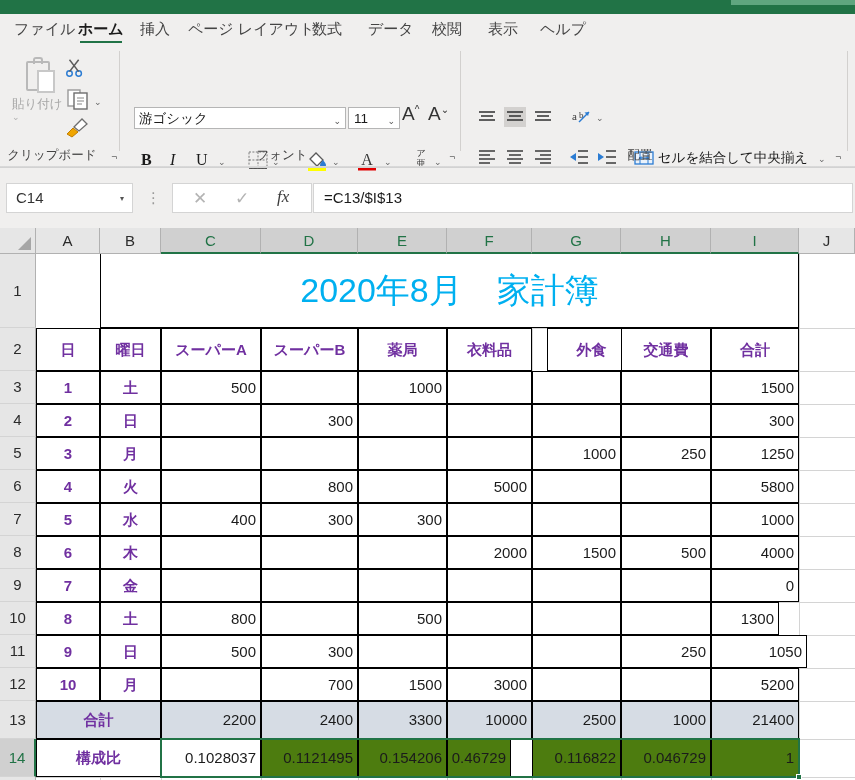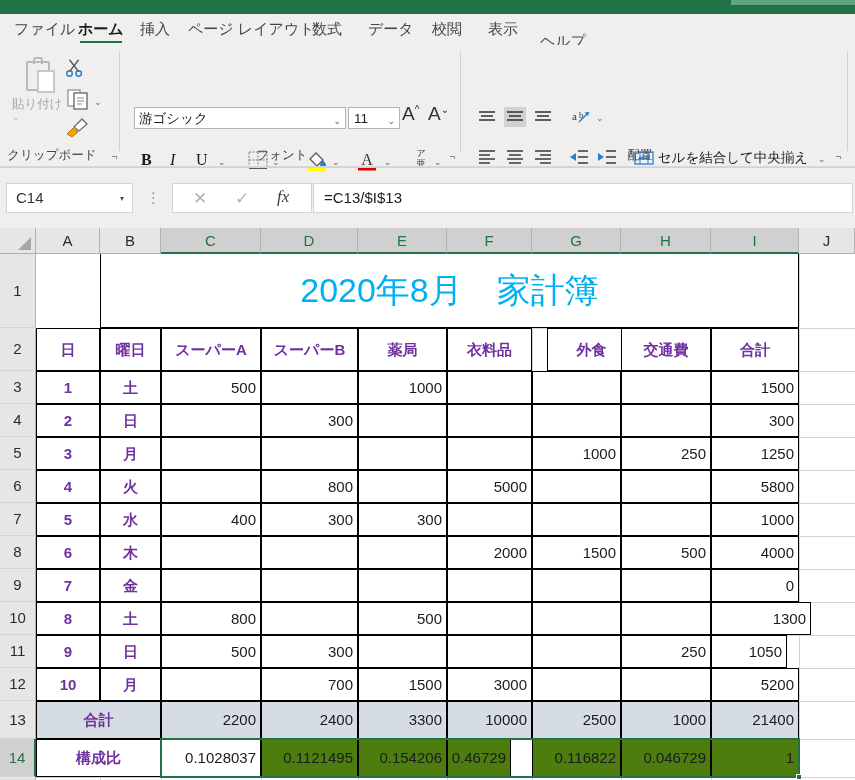--- a/index.html
+++ b/index.html
@@ -177,21 +177,21 @@
 
 <div class="tabstrip" id="tabstrip">
     <div class="tab" style="left: 14px;">ファイル</div>
     <div class="tab active" style="left: 78px;">ホーム</div>
     <div class="tab" style="left: 140px;">挿入</div>
     <div class="tab" style="left: 188px;">ページ レイアウト</div>
     <div class="tab" style="left: 312px;">数式</div>
     <div class="tab" style="left: 368px;">データ</div>
     <div class="tab" style="left: 432px;">校閲</div>
     <div class="tab" style="left: 488px;">表示</div>
-    <div class="tab" style="left: 540px; margin-top: 12px;">ヘルプ</div>
+    <div class="tab" style="left: 540px;">ヘルプ</div>
   </div>
 
 <div class="ribbon">
 
   <div class="paste-btn">
     <div class="paste-ico">
       <div class="board"></div>
         <div class="clip"></div>
         <div class="sheet"></div>
     </div>
@@ -492,30 +492,30 @@
       <div class="cell tbl-cell num" style="left: 621px; top: 341px; width: 90px; height: 33px; line-height: 31px;"></div>
       <div class="cell tbl-cell num" style="left: 711px; top: 341px; width: 88px; height: 33px; line-height: 31px;">0</div>
       <div class="cell tbl-cell tbl-day" style="left: 36px; top: 374px; width: 64px; height: 33px; line-height: 31px;">8</div>
       <div class="cell tbl-cell tbl-day" style="left: 100px; top: 374px; width: 61px; height: 33px; line-height: 31px;">土</div>
       <div class="cell tbl-cell num" style="left: 161px; top: 374px; width: 100px; height: 33px; line-height: 31px;">800</div>
       <div class="cell tbl-cell num" style="left: 261px; top: 374px; width: 97px; height: 33px; line-height: 31px;"></div>
       <div class="cell tbl-cell num" style="left: 358px; top: 374px; width: 89px; height: 33px; line-height: 31px;">500</div>
       <div class="cell tbl-cell num" style="left: 447px; top: 374px; width: 85px; height: 33px; line-height: 31px;"></div>
       <div class="cell tbl-cell num" style="left: 532px; top: 374px; width: 89px; height: 33px; line-height: 31px;"></div>
       <div class="cell tbl-cell num" style="left: 621px; top: 374px; width: 90px; height: 33px; line-height: 31px;"></div>
-      <div class="cell tbl-cell num" style="left: 711px; top: 374px; width: 100px; height: 33px; line-height: 31px;">1300</div>
+      <div class="cell tbl-cell num" style="left: 711px; top: 374px; width: 68px; height: 33px; line-height: 31px;">1300</div>
       <div class="cell tbl-cell tbl-day" style="left: 36px; top: 407px; width: 64px; height: 33px; line-height: 31px;">9</div>
       <div class="cell tbl-cell tbl-day" style="left: 100px; top: 407px; width: 61px; height: 33px; line-height: 31px;">日</div>
       <div class="cell tbl-cell num" style="left: 161px; top: 407px; width: 100px; height: 33px; line-height: 31px;">500</div>
       <div class="cell tbl-cell num" style="left: 261px; top: 407px; width: 97px; height: 33px; line-height: 31px;">300</div>
       <div class="cell tbl-cell num" style="left: 358px; top: 407px; width: 89px; height: 33px; line-height: 31px;"></div>
       <div class="cell tbl-cell num" style="left: 447px; top: 407px; width: 85px; height: 33px; line-height: 31px;"></div>
       <div class="cell tbl-cell num" style="left: 532px; top: 407px; width: 89px; height: 33px; line-height: 31px;"></div>
       <div class="cell tbl-cell num" style="left: 621px; top: 407px; width: 90px; height: 33px; line-height: 31px;">250</div>
-      <div class="cell tbl-cell num" style="left: 711px; top: 407px; width: 76px; height: 33px; line-height: 31px;">1050</div>
+      <div class="cell tbl-cell num" style="left: 711px; top: 407px; width: 96px; height: 33px; line-height: 31px;">1050</div>
       <div class="cell tbl-cell tbl-day" style="left: 36px; top: 440px; width: 64px; height: 33px; line-height: 31px;">10</div>
       <div class="cell tbl-cell tbl-day" style="left: 100px; top: 440px; width: 61px; height: 33px; line-height: 31px;">月</div>
       <div class="cell tbl-cell num" style="left: 161px; top: 440px; width: 100px; height: 33px; line-height: 31px;"></div>
       <div class="cell tbl-cell num" style="left: 261px; top: 440px; width: 97px; height: 33px; line-height: 31px;">700</div>
       <div class="cell tbl-cell num" style="left: 358px; top: 440px; width: 89px; height: 33px; line-height: 31px;">1500</div>
       <div class="cell tbl-cell num" style="left: 447px; top: 440px; width: 85px; height: 33px; line-height: 31px;">3000</div>
       <div class="cell tbl-cell num" style="left: 532px; top: 440px; width: 89px; height: 33px; line-height: 31px;"></div>
       <div class="cell tbl-cell num" style="left: 621px; top: 440px; width: 90px; height: 33px; line-height: 31px;"></div>
       <div class="cell tbl-cell num" style="left: 711px; top: 440px; width: 88px; height: 33px; line-height: 31px;">5200</div>
       <div class="cell tbl-cell tbl-hdr row-total" style="left: 36px; top: 473px; width: 125px; height: 38px; line-height: 36px;">合計</div>

